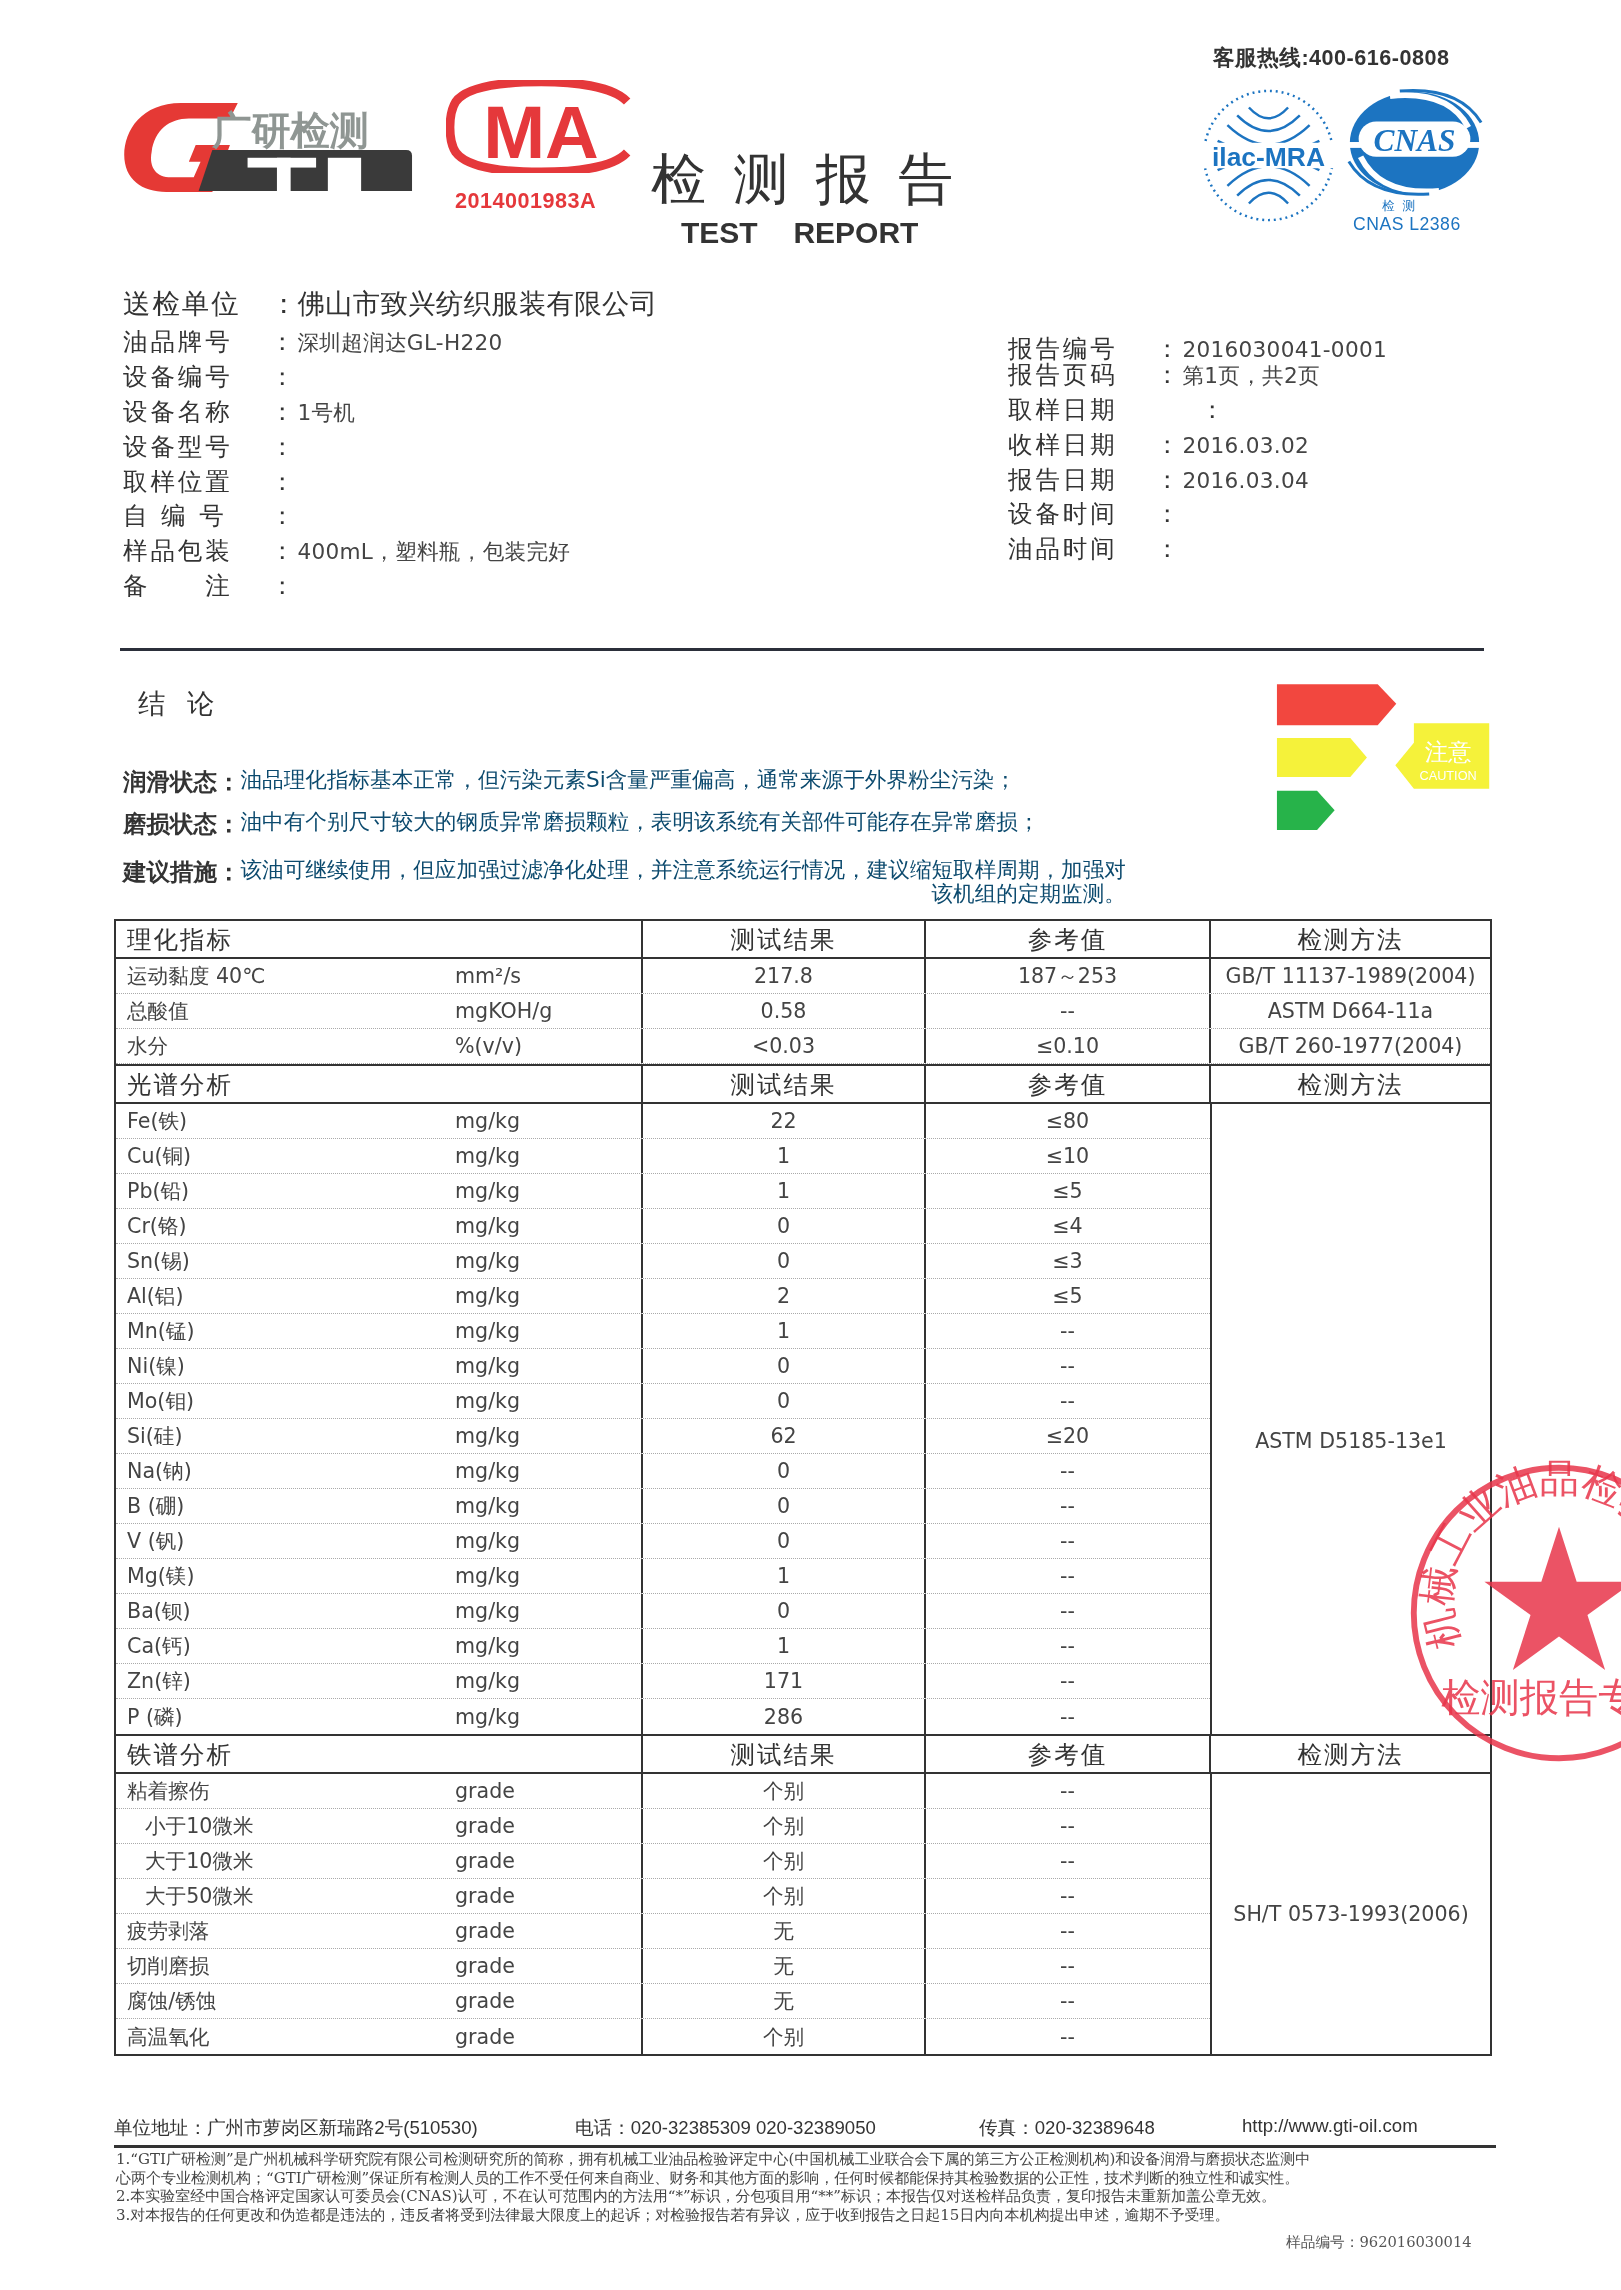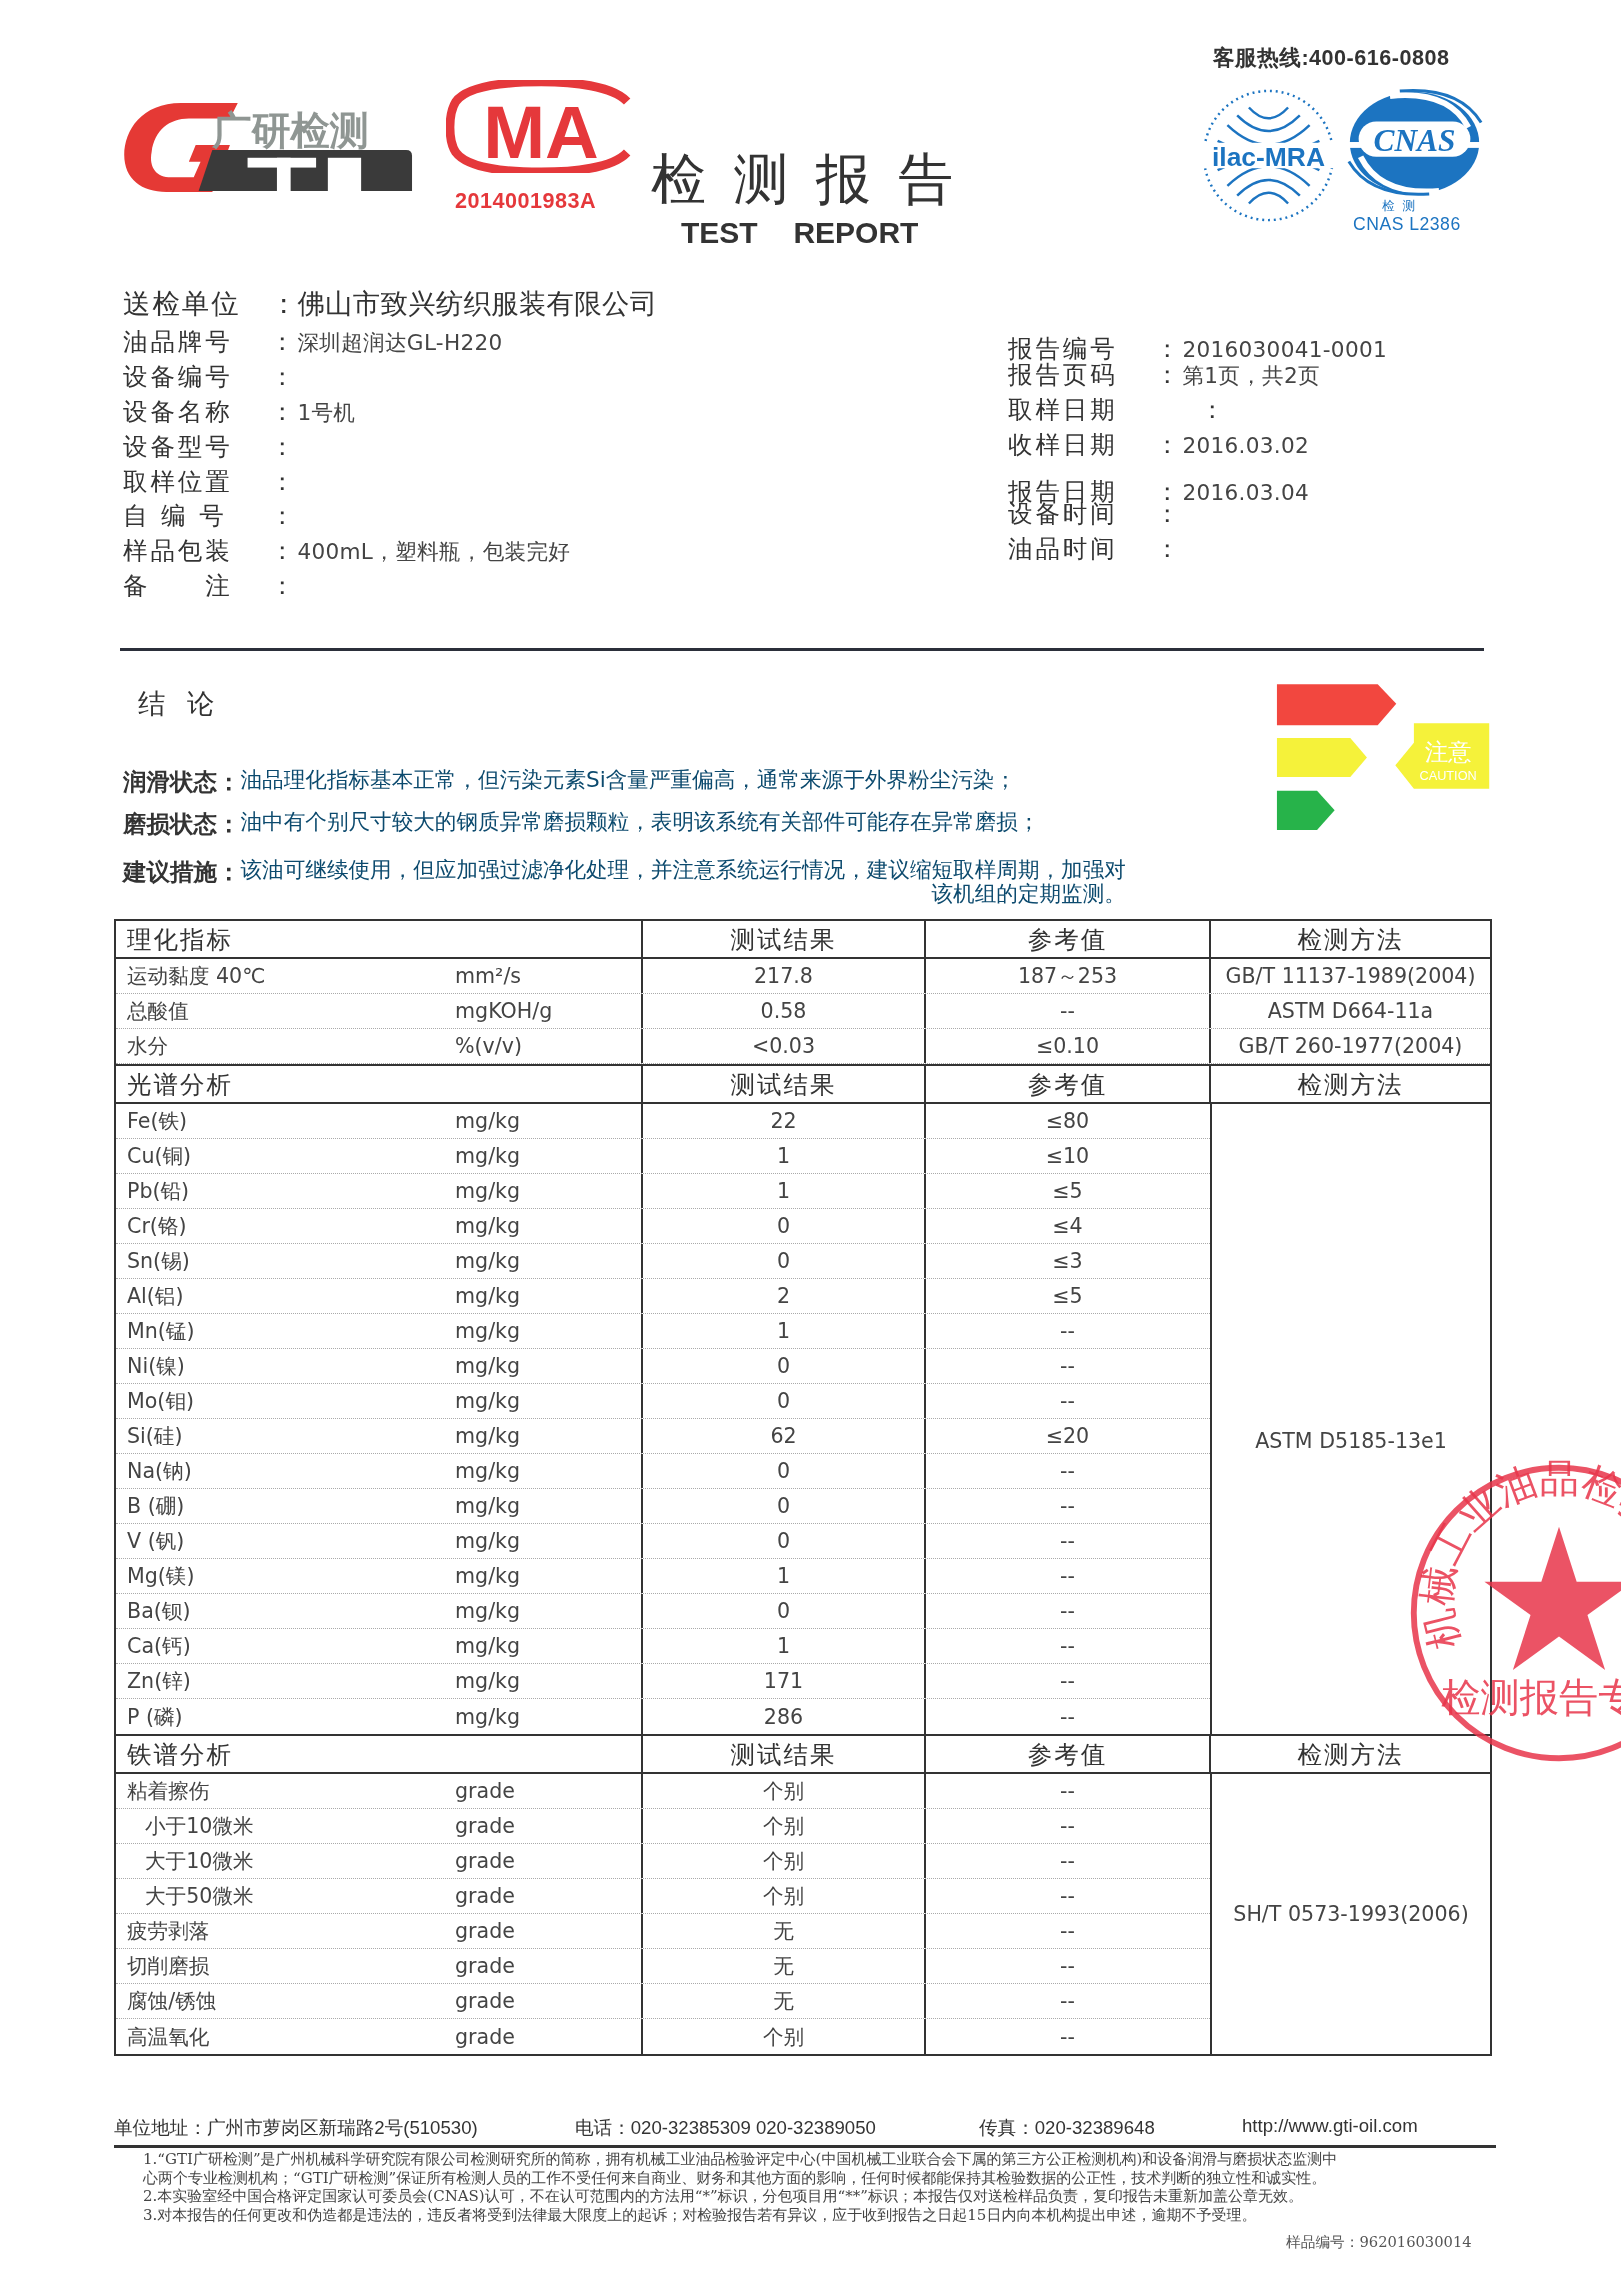--- a/index.html
+++ b/index.html
@@ -53,21 +53,21 @@
   .block-method { flex: 1; border-left: 2px solid #333; display: flex; align-items: center; justify-content: center; font-size: 20.6px; color: #444; white-space: nowrap; }
 
   
   .seal { left: 1402px; top: 1458px; width: 314px; height: 314px; pointer-events: none; }
 
   
   .footer-addr { position: absolute; left: 114px; top: 2115px; width: 1382px; display: flex; font-size: 18.6px; color: #333; white-space: nowrap; font-family: "Liberation Sans", sans-serif; }
   .footer-addr span { display: inline-block; }
   .footer-rule { left: 114px; top: 2145px; width: 1382px; height: 2.9px; background: #333; }
   .notes { position: absolute; left: 116px; top: 2150px; width: 1382px; font-family: "DejaVu Serif", "Liberation Serif", serif; font-size: 15px; color: #444; line-height: 18.6px; }
-  .notes p { white-space: nowrap; margin-left: 27px; }
+  .notes p { white-space: nowrap; }
   .sample-no { position: absolute; left: 1286px; top: 2233px; font-family: "DejaVu Serif", "Liberation Serif", serif; font-size: 14.7px; color: #555; white-space: nowrap; }
 </style>
 </head>
 <body>
 
 <div class="abs hotline">客服热线:400-616-0808</div>
 
 <svg class="abs gti-logo" viewBox="0 0 310 95">
   <path d="M60 2 C20 2 2 30 2 55 C2 80 20 93 45 93 L92 93 L110 45 L75 45 L68 62 L80 62 L73 78 L50 78 C35 78 27 68 30 52 C33 30 48 18 68 18 L110 18 L118 2 Z" fill="#e53935"></path>
   <text x="92" y="44" font-family="DejaVu Sans, sans-serif" font-size="40" fill="#8f9693" font-weight="bold">广研检测</text>
@@ -177,21 +177,21 @@
     <div class="info-row" style="left: 1008px; top: 393px; gap: 45px;">
       <span class="info-label">取样日期</span>
       <span class="info-colon">：</span>
       <span class="info-value"></span>
     </div>
     <div class="info-row" style="left: 1008px; top: 428px;">
       <span class="info-label">收样日期</span>
       <span class="info-colon">：</span>
       <span class="info-value">2016.03.02</span>
     </div>
-    <div class="info-row" style="left: 1008px; top: 463px; margin-top: 12px;">
+    <div class="info-row" style="left: 1008px; top: 463px;">
       <span class="info-label">报告日期</span>
       <span class="info-colon">：</span>
       <span class="info-value">2016.03.04</span>
     </div>
     <div class="info-row" style="left: 1008px; top: 497px;">
       <span class="info-label">设备时间</span>
       <span class="info-colon">：</span>
       <span class="info-value"></span>
     </div>
     <div class="info-row" style="left: 1008px; top: 532px;">

